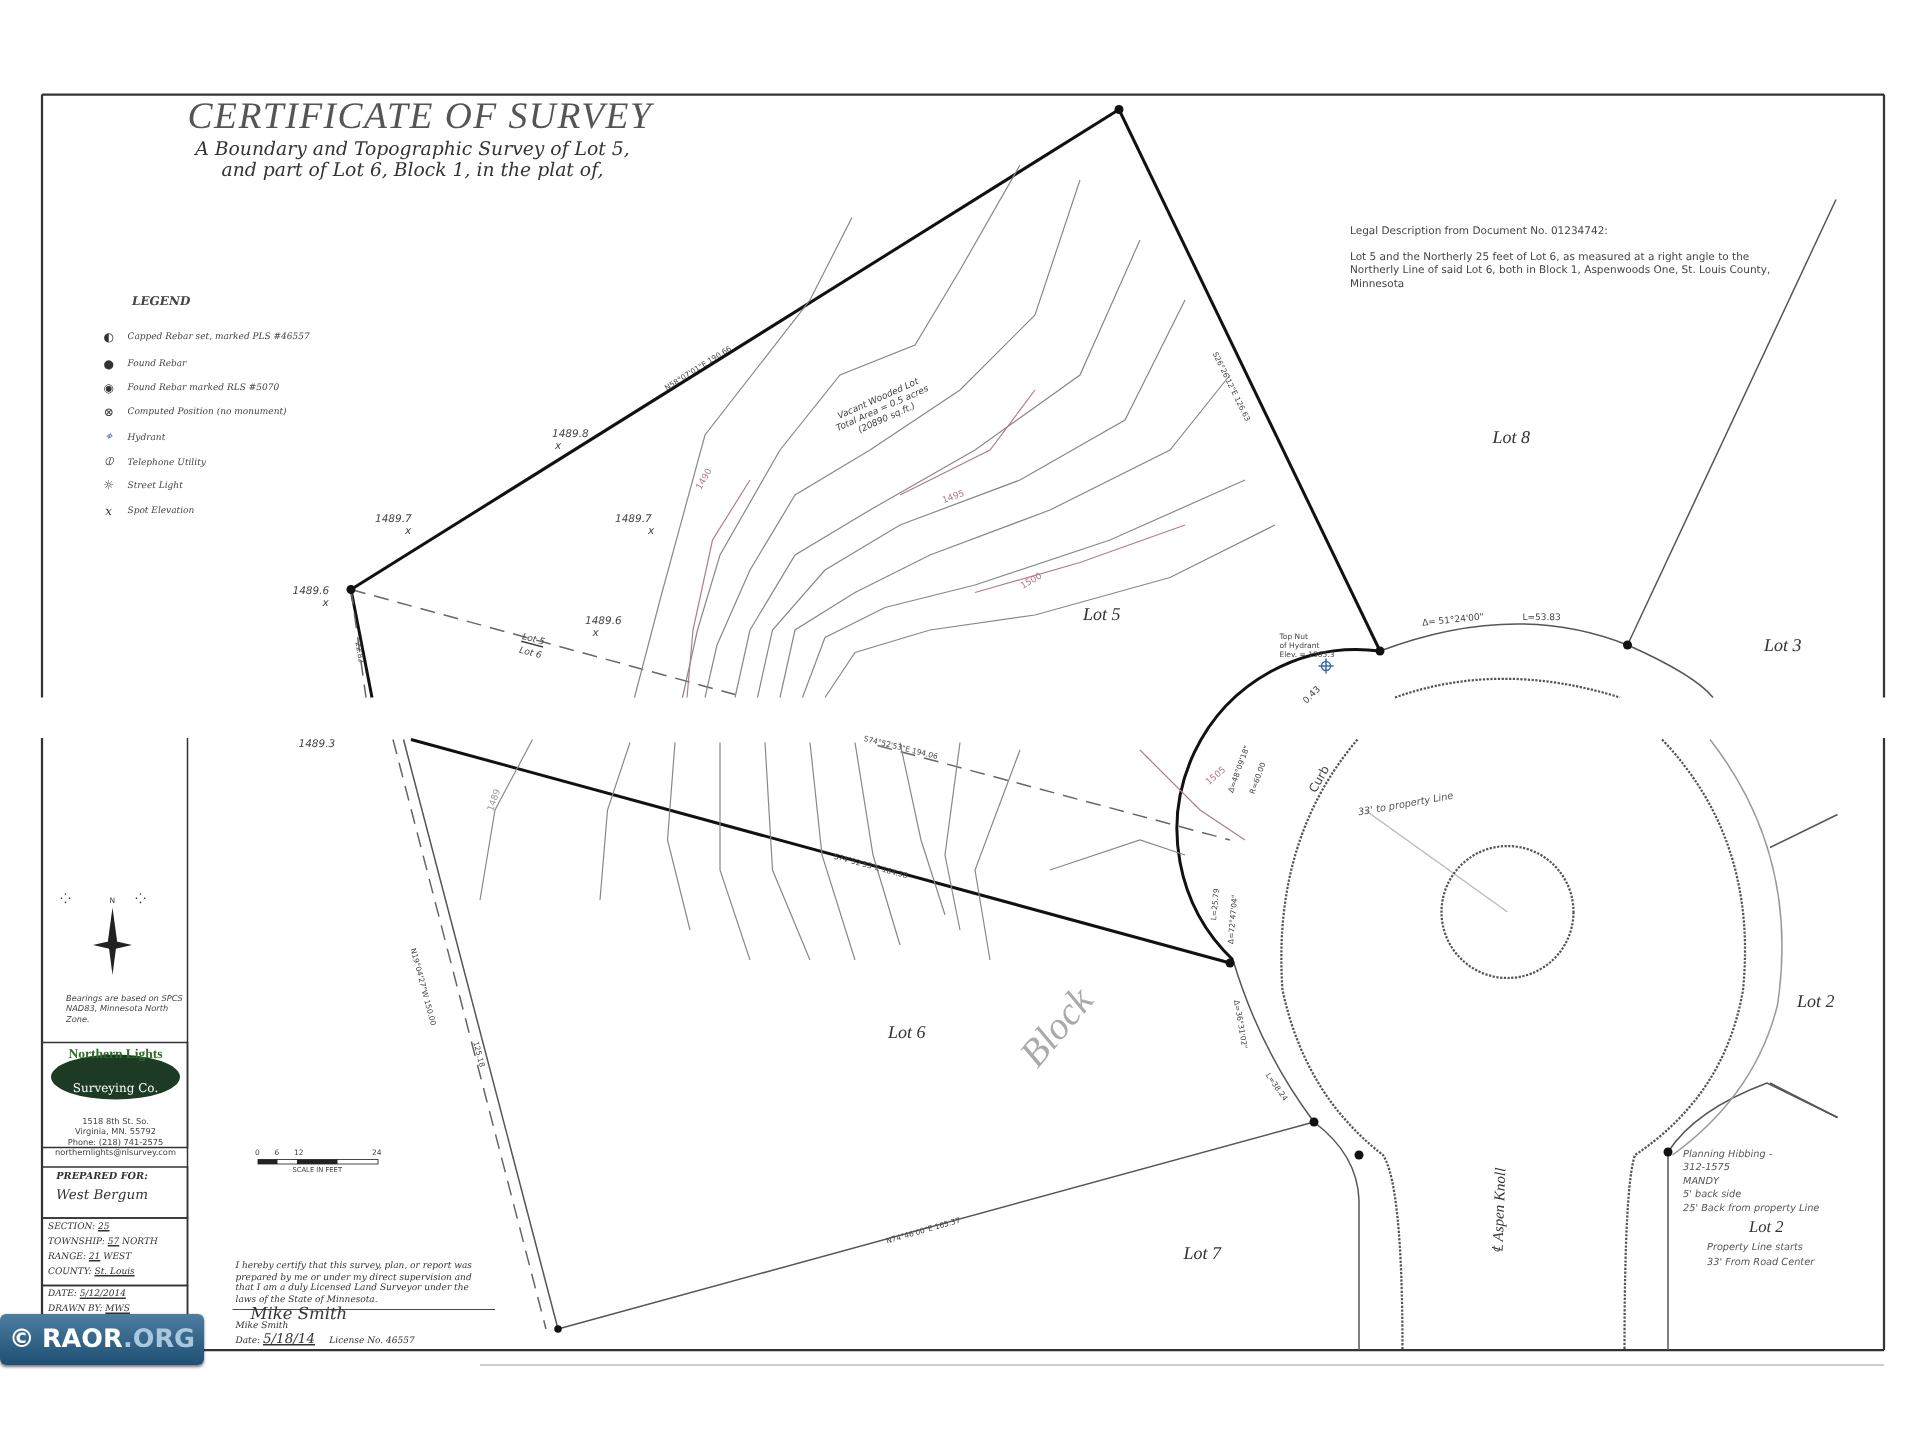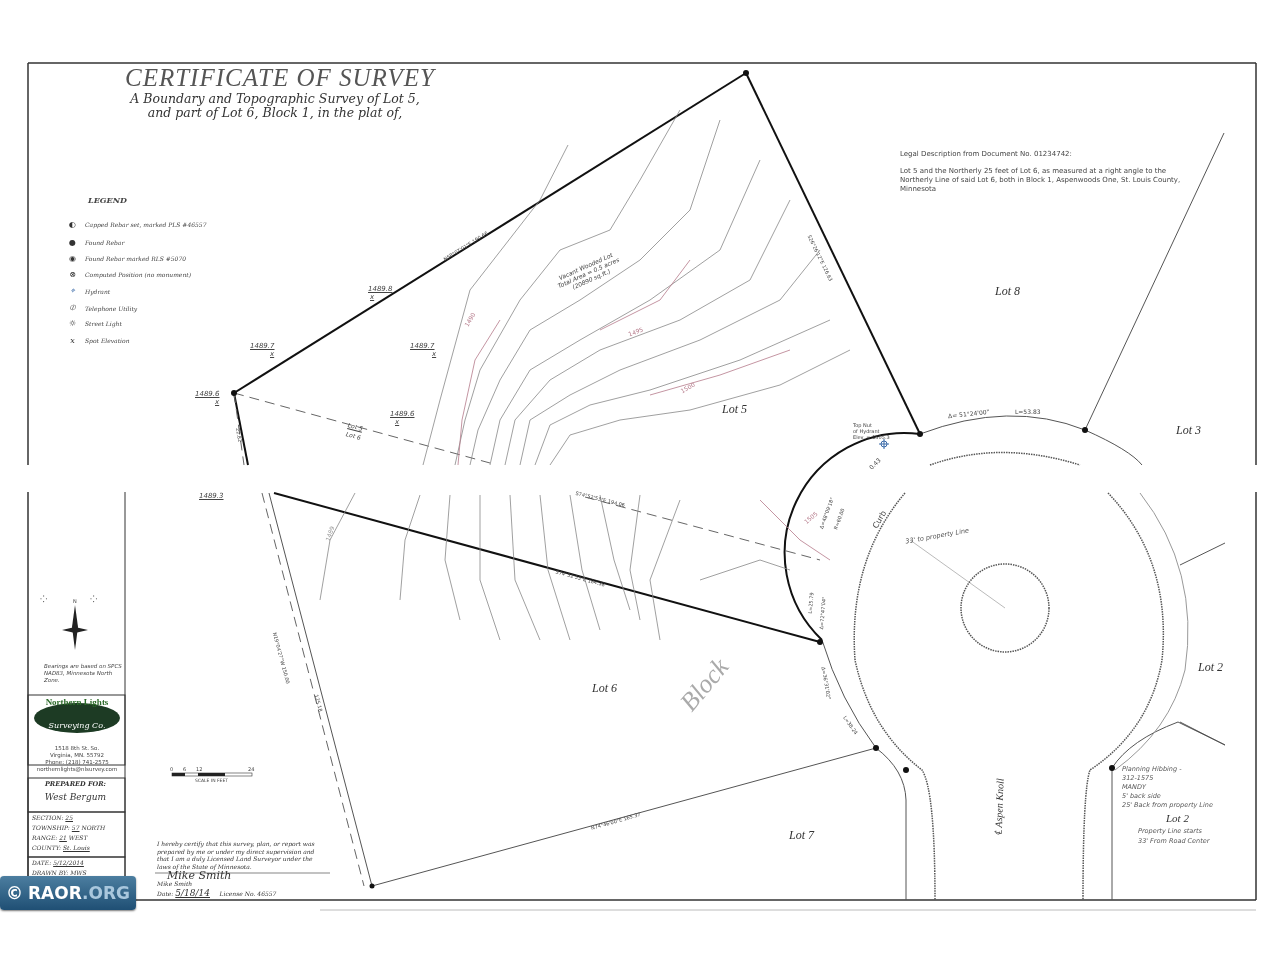--- a/index.html
+++ b/index.html
@@ -7,27 +7,27 @@
   .abs{position:absolute;}
   svg.map{position:absolute;left:0;top:0;}
   .title{left:125px;top:64px;font-size:25px;font-style:italic;letter-spacing:1px;color:#555;font-family:"Liberation Serif",serif;}
   .subtitle{left:75px;top:92px;width:400px;text-align:center;font-size:12.5px;font-style:italic;line-height:14px;color:#333;font-family:"DejaVu Serif",serif;}
   .legend-title{left:88px;top:195px;font-size:8px;font-style:italic;font-weight:bold;color:#444;}
   .legend-row{left:60px;font-size:6px;font-style:italic;color:#444;display:flex;align-items:center;}
   .legend-row .sym{width:25px;font-size:8px;text-align:center;color:#333;}
   .legal{left:900px;top:150px;width:300px;font-family:"DejaVu Sans",sans-serif;font-size:7px;color:#444;line-height:9px;}
   .lotlabel{font-family:"Liberation Serif",serif;font-style:italic;font-size:12px;color:#333;}
   .small{font-family:"DejaVu Sans",sans-serif;font-size:6px;color:#444;}
-  .elev{font-family:"DejaVu Sans",sans-serif;font-style:italic;font-size:7px;color:#444;text-decoration:underline;}
+  .elev{font-family:"DejaVu Sans",sans-serif;font-style:italic;font-size:7px;color:#444;}
   .tb-row{font-size:6px;font-style:italic;color:#333;padding:0 2px;line-height:10px;}
   .cert{left:157px;top:840px;width:160px;font-size:6px;font-style:italic;line-height:7.5px;color:#333;}
   .hand{font-family:"DejaVu Sans",sans-serif;font-size:6.5px;color:#555;font-style:italic;}
   .raor{left:0;top:876px;width:136px;height:34px;background:linear-gradient(#4c7ea0,#1f4f74);border-radius:4px;color:#fff;font-family:"DejaVu Sans",sans-serif;font-weight:bold;font-size:17px;display:flex;align-items:center;justify-content:center;gap:5px;box-shadow:0 1px 2px #0008;}
   .raor .org{color:#a9c7dd;}
-  .logo{left:34px;top:703px;width:86px;height:30px;background:#1d3b24;border-radius:50%/50%;color:#fff;font-size:8px;display:flex;align-items:flex-end;justify-content:center;padding-bottom:3px;box-sizing:border-box;font-style:italic;}
+  .logo{left:34px;top:703px;width:86px;height:30px;background:#1d3b24;border-radius:50%/50%;color:#fff;font-size:8px;display:flex;align-items:flex-end;justify-content:center;padding-bottom:3px;box-sizing:border-box;}
   .logo-name{left:30px;top:697px;width:94px;text-align:center;font-size:9px;font-weight:bold;color:#2c6b2a;font-family:"Liberation Serif",serif;}
   .addr{left:30px;top:745px;width:94px;text-align:center;font-family:"DejaVu Sans",sans-serif;font-size:5.5px;color:#444;line-height:7px;}
   .bearing-note{left:44px;top:663px;width:80px;font-family:"DejaVu Sans",sans-serif;font-style:italic;font-size:5.5px;color:#444;line-height:7px;}
 </style>
 </head>
 <body>
 
 <svg class="map" width="1280" height="960">
 
   <g stroke="#333" fill="none">
@@ -286,21 +286,21 @@
     <span>Surveying Co.</span>
   </div>
 <div class="abs logo-name">Northern Lights</div>
 <div class="abs addr">
   <div>1518 8th St. So.</div>
   <div>Virginia, MN. 55792</div>
   <div>Phone: (218) 741-2575</div>
   <div>northernlights@nlsurvey.com</div>
 </div>
 
-<div class="abs" style="left:30px;top:780px;width:76px;text-align:right">
+<div class="abs" style="left:30px;top:780px;width:76px;text-align:center">
   <div style="font-size:6.5px;font-style:italic;font-weight:bold">PREPARED FOR:</div>
   <div style="font-size:9px;font-style:italic;margin-top:4px">West Bergum</div>
 </div>
 
 <div class="abs" style="left:30px;top:813px;width:93px">
   <div class="tb-row"><span>SECTION:</span> <u>25</u></div>
   <div class="tb-row"><span>TOWNSHIP:</span> <u>57</u> <span>NORTH</span></div>
   <div class="tb-row"><span>RANGE:</span> <u>21</u> <span>WEST</span></div>
   <div class="tb-row"><span>COUNTY:</span> <u>St. Louis</u></div>
 </div>

